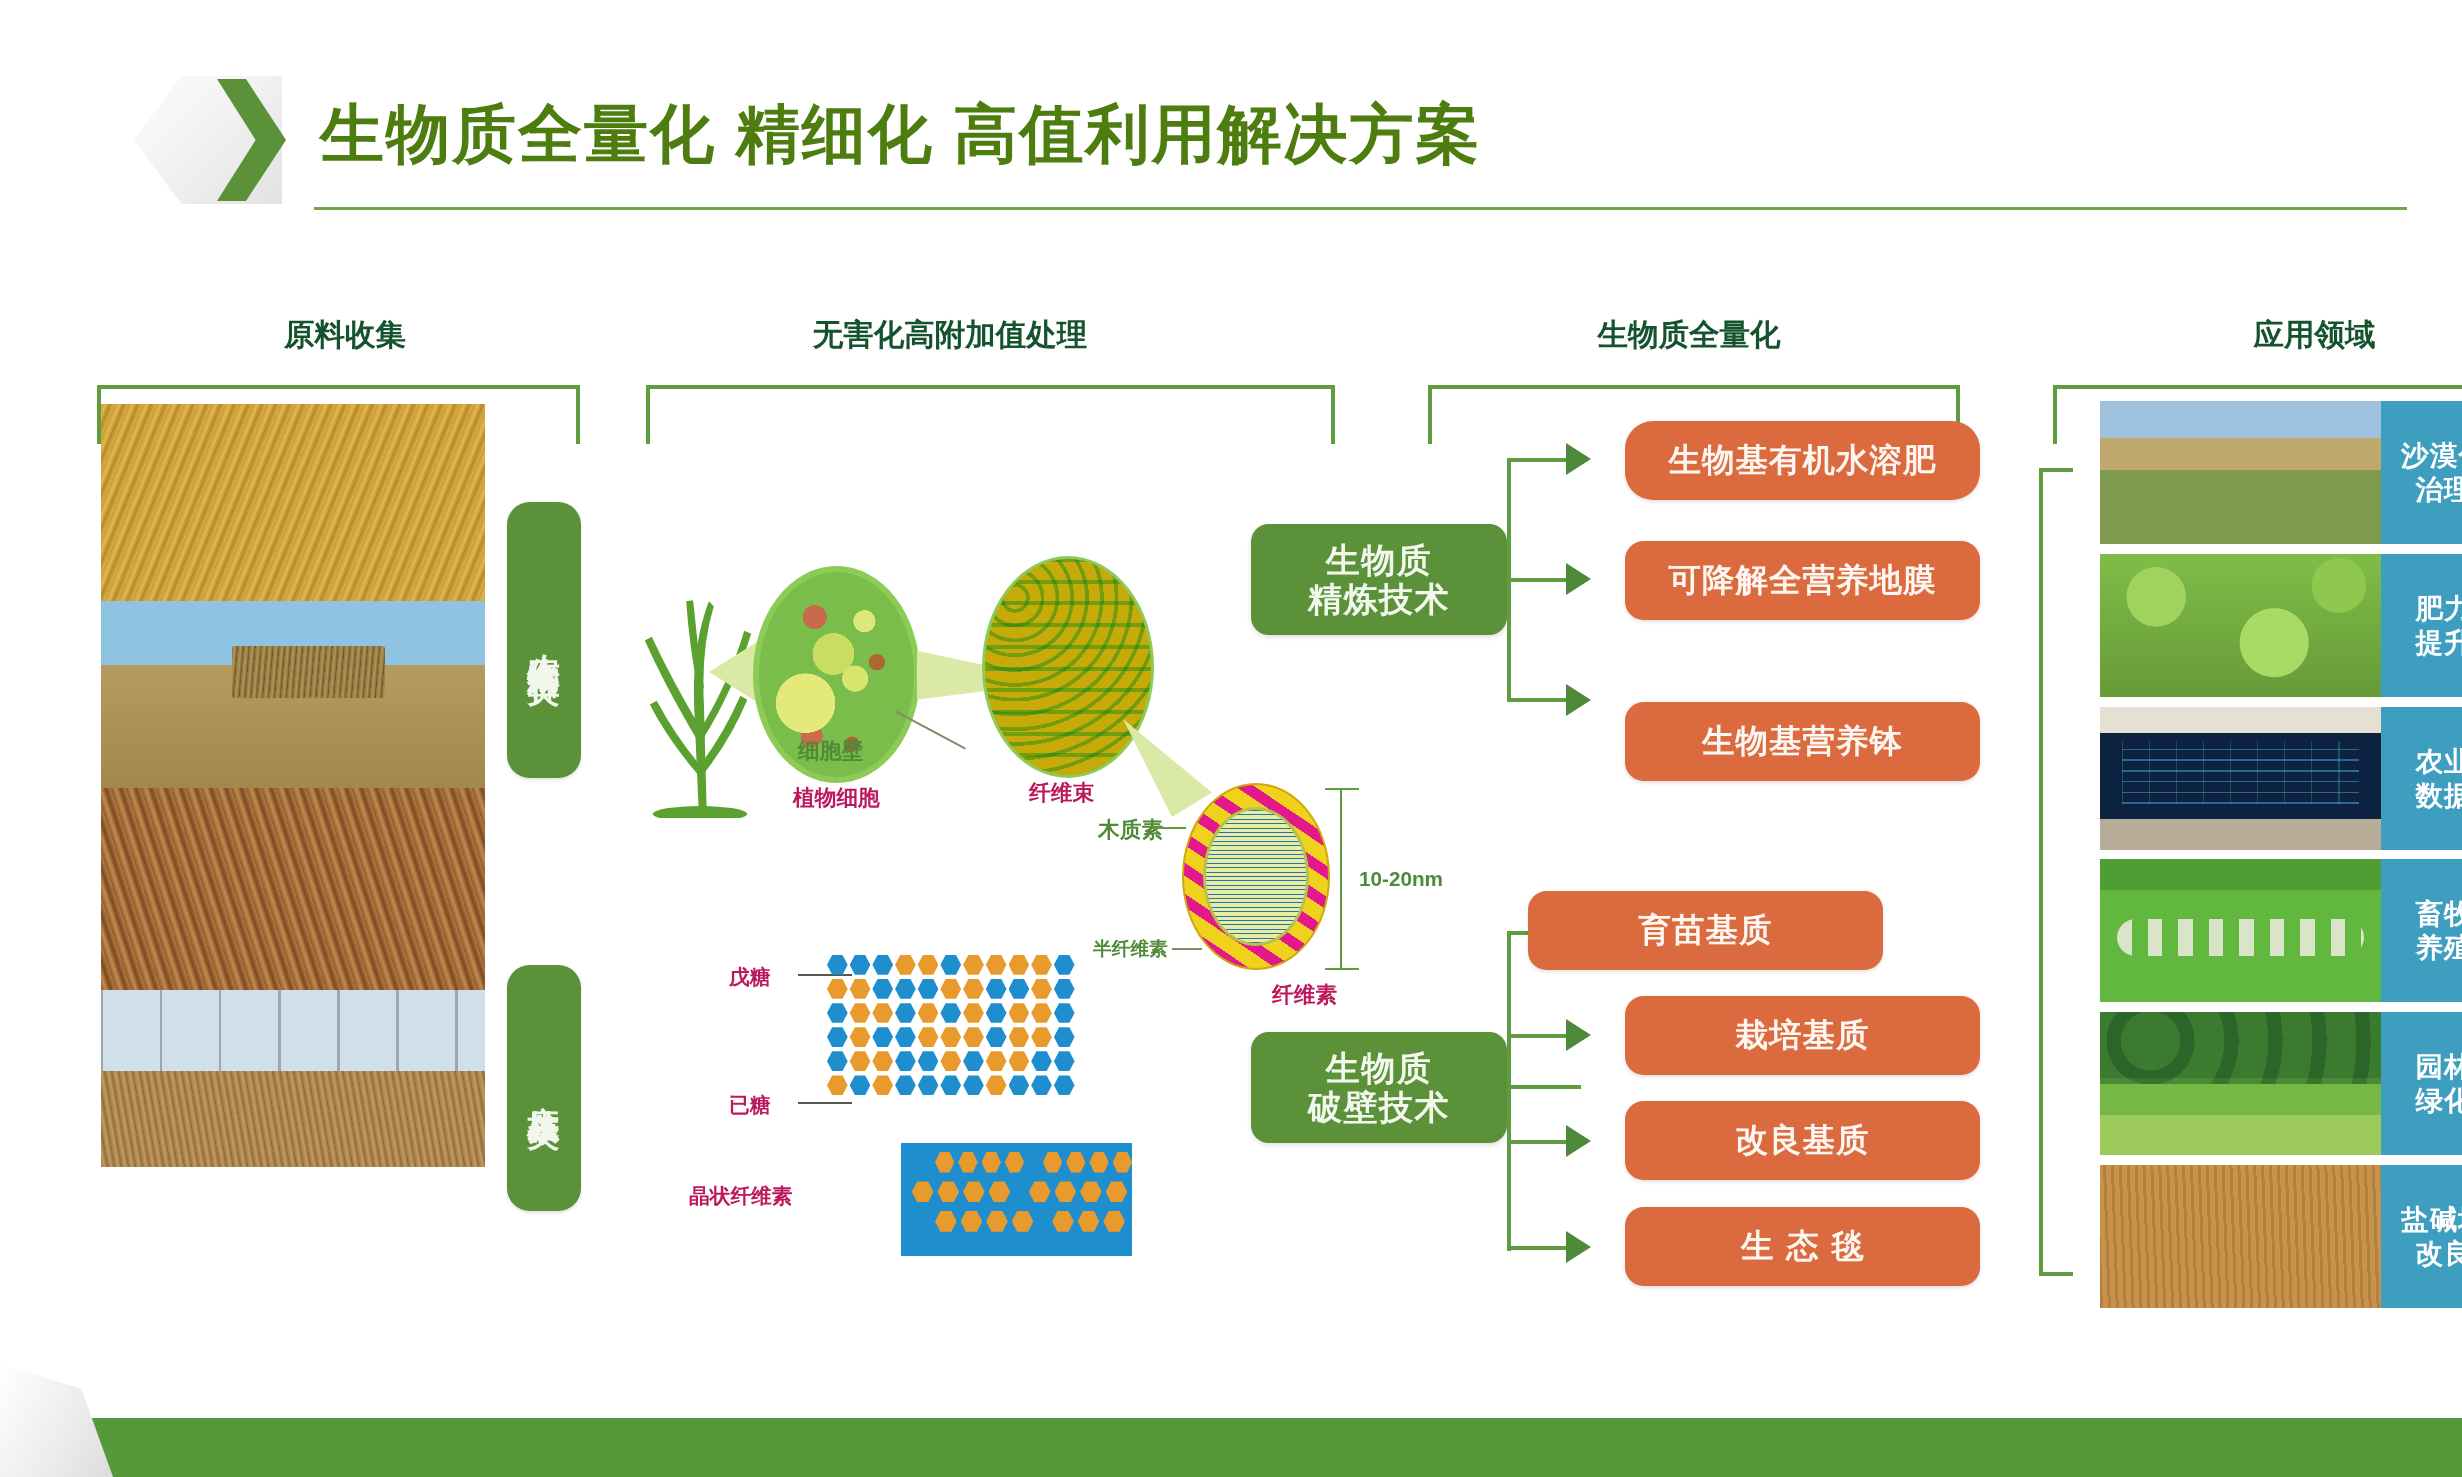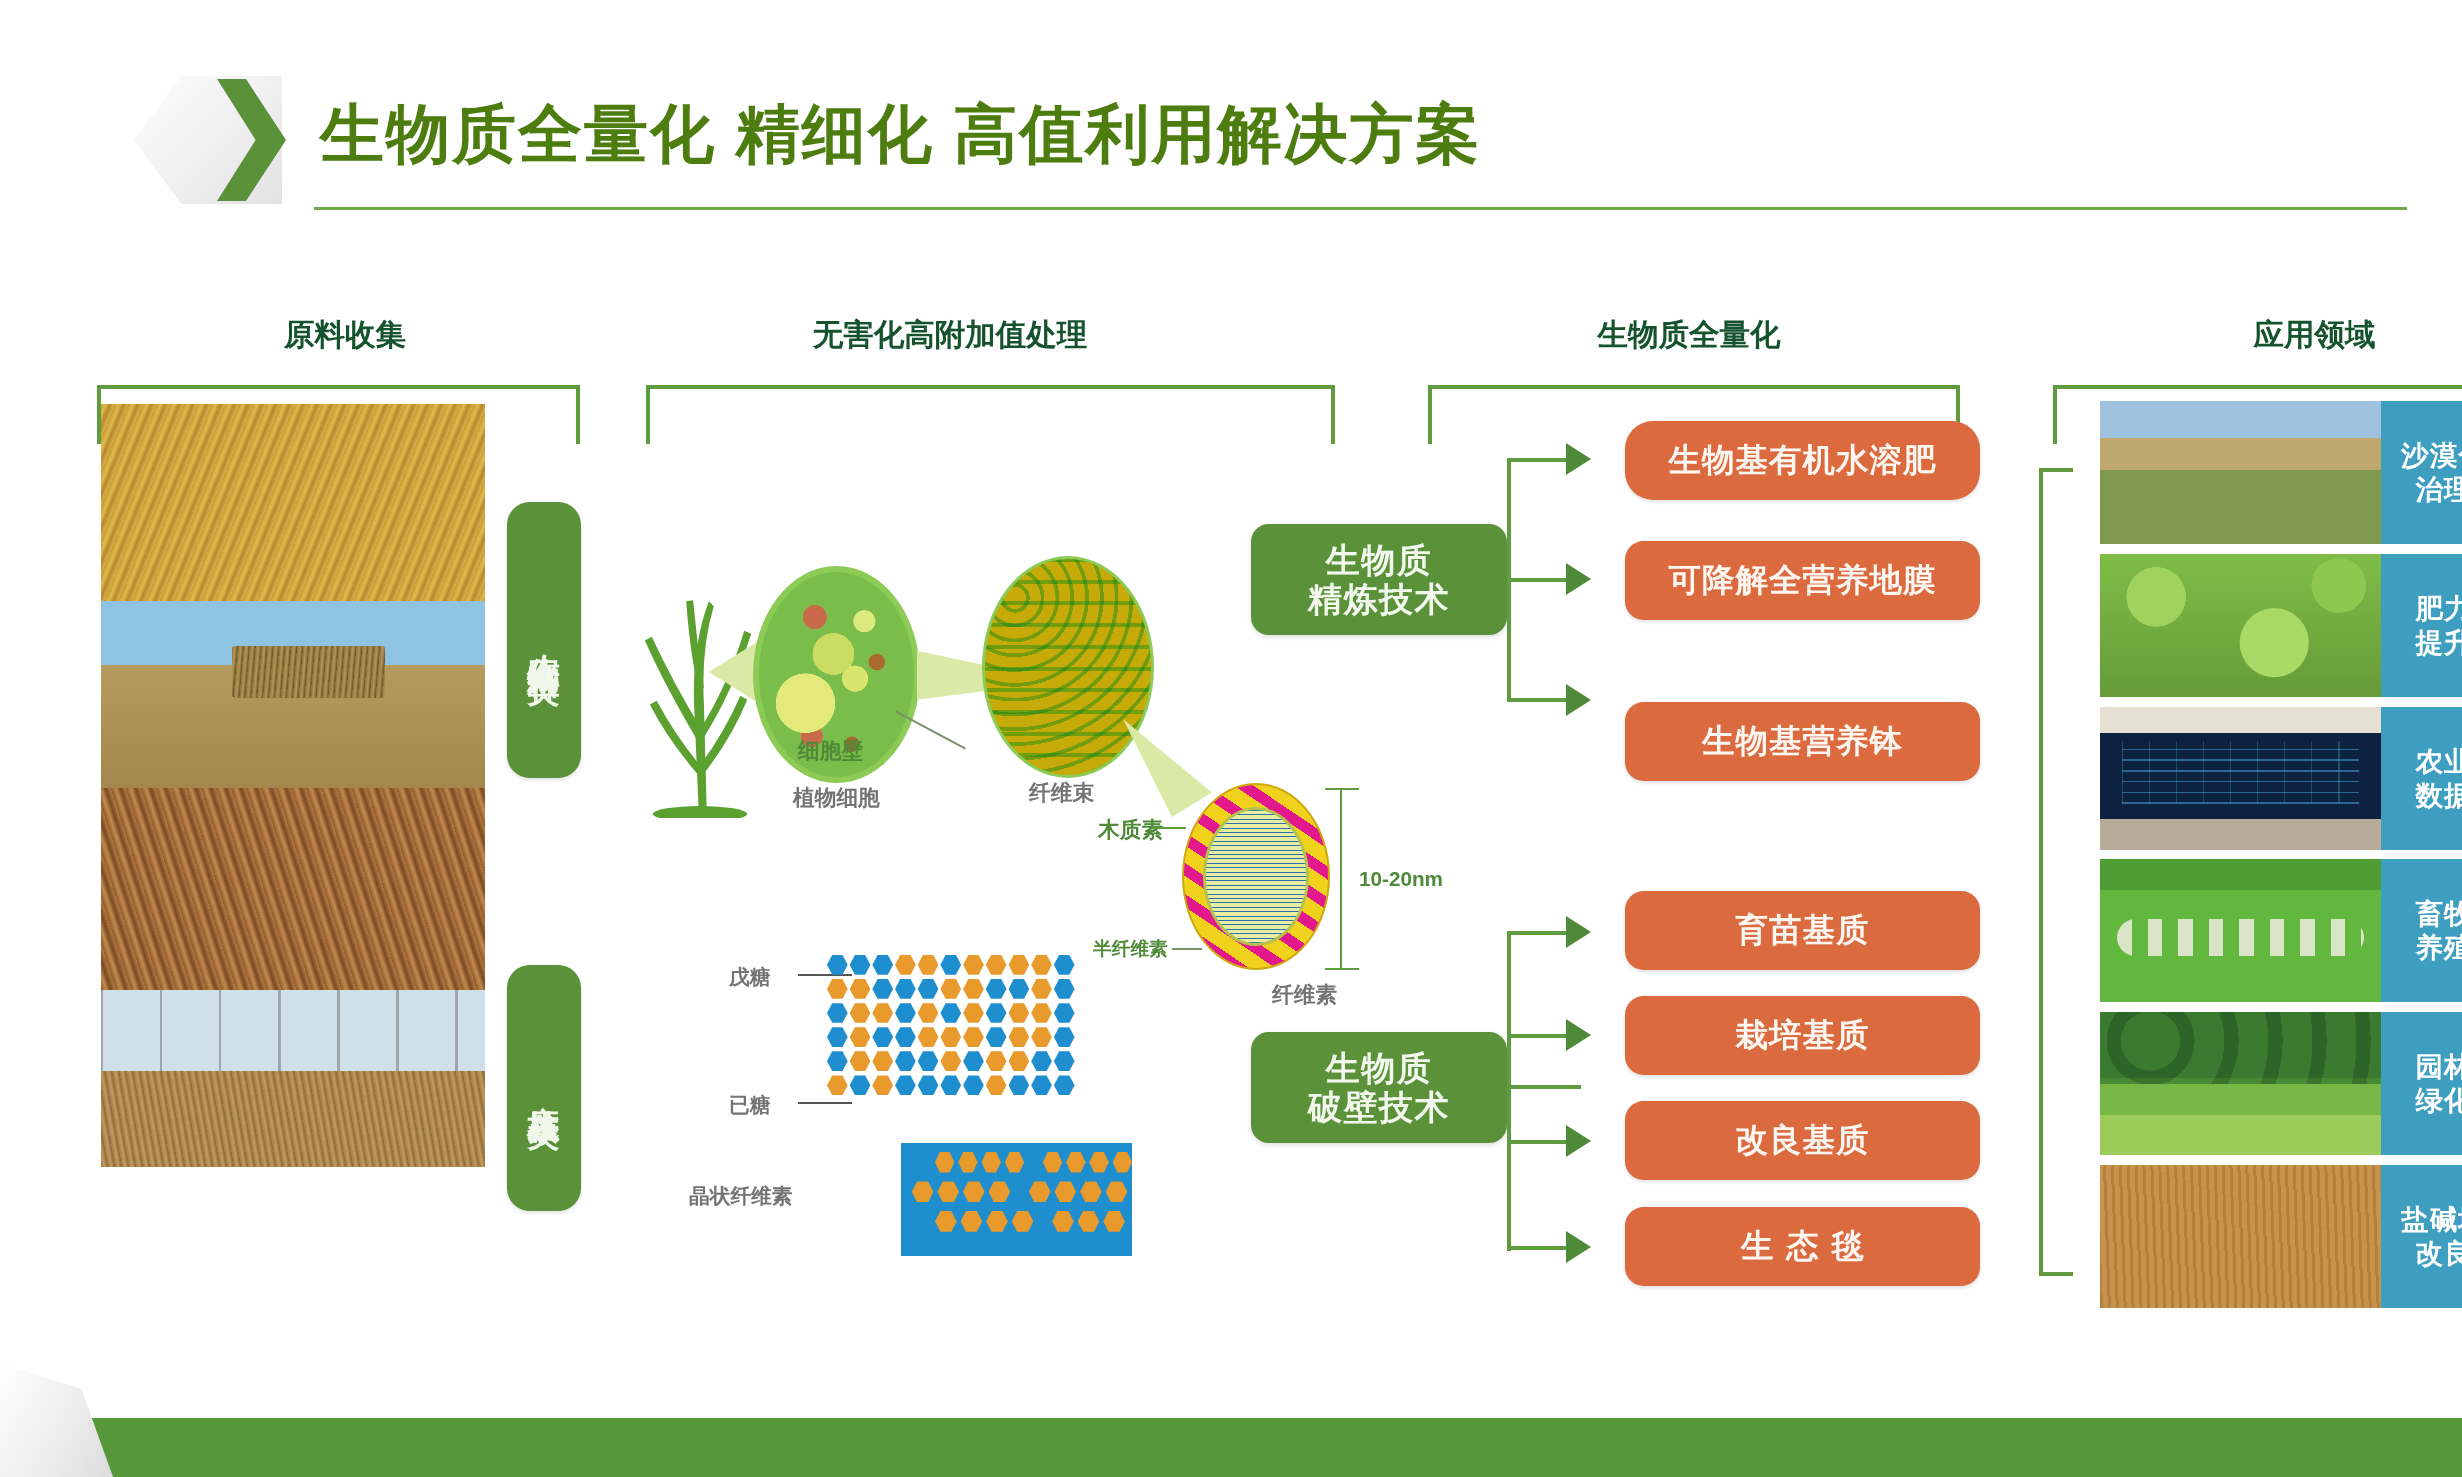--- a/index.html
+++ b/index.html
@@ -133,21 +133,21 @@
     width:74%; height:76%; border-radius:50%;
     background:
       repeating-linear-gradient(0deg,#2d6fb5 0 1px, #e7ef9f 1px 4.4px),
       repeating-linear-gradient(90deg,#2d6fb5 0 1px, #e7ef9f 1px 4.4px);
     border:3.9px solid #b6c24e;
   }
   .dim-line{ position:absolute; left:1340px; top:788px; width:2px; height:182px; background:#5F9B3F;}
   .dim-tick{ position:absolute; width:34px; height:2px; background:#5F9B3F; left:1325px;}
   .dlabel{ position:absolute; font-size:20.7px; color:#4E8A37; font-weight:bold; white-space:nowrap;}
 
-  .diag-label{ position:absolute; font-size:21.7px; color:#737373; font-weight:bold; white-space:nowrap; }
+  .diag-label{ position:absolute; font-size:21.7px; color:#be185d; font-weight:bold; white-space:nowrap; }
   .diag-label.green{ color:#4E8A37; }
   .leader{ position:absolute; background:#7a8f6a; height:2px; }
 
   
   .sugar{ position:absolute; left:827px; top:955px; width:305px; }
   .sugar-row{ display:flex; gap:2px; margin-bottom:4.4px; }
   .hexg{ width:20.7px; height:19.7px; clip-path: polygon(25% 0%,75% 0%,100% 50%,75% 100%,25% 100%,0% 50%); }
   .hexg.o{ background:#E89A2C; }
   .hexg.b{ background:#1F8ECE; }
 
@@ -436,21 +436,21 @@
   <div class="conn-v" style="left:1507px; top:931px; height:320px;"></div>
   <div class="conn-h" style="left:1507px; top:931px; width:59px;"></div>
   <div class="conn-h" style="left:1507px; top:1034px; width:59px;"></div>
   <div class="conn-h" style="left:1507px; top:1140px; width:59px;"></div>
   <div class="conn-h" style="left:1507px; top:1246px; width:59px;"></div>
   <div class="arrowhead" style="left:1566px; top:916px;"></div>
   <div class="arrowhead" style="left:1566px; top:1019px;"></div>
   <div class="arrowhead" style="left:1566px; top:1125px;"></div>
   <div class="arrowhead" style="left:1566px; top:1231px;"></div>
 
-  <div class="prod" style="left:1625px; top:891px;">育苗基质</div>
+  <div class="prod" style="left:1528px; top:891px;">育苗基质</div>
   <div class="prod" style="left:1625px; top:996px;">栽培基质</div>
   <div class="prod" style="left:1625px; top:1101px;">改良基质</div>
   <div class="prod spaced" style="left:1625px; top:1207px;">生态毯</div>
 
   <div class="bracket-right" style="left:2039px; top:468px; width:34px; height:808px;"></div>
 
   <div class="app-row" style="left:2100px; top:401px; height:143px;">
     <div class="app-photo p-desert"></div>
     <div class="app-tag">
       <span>沙漠化</span>

